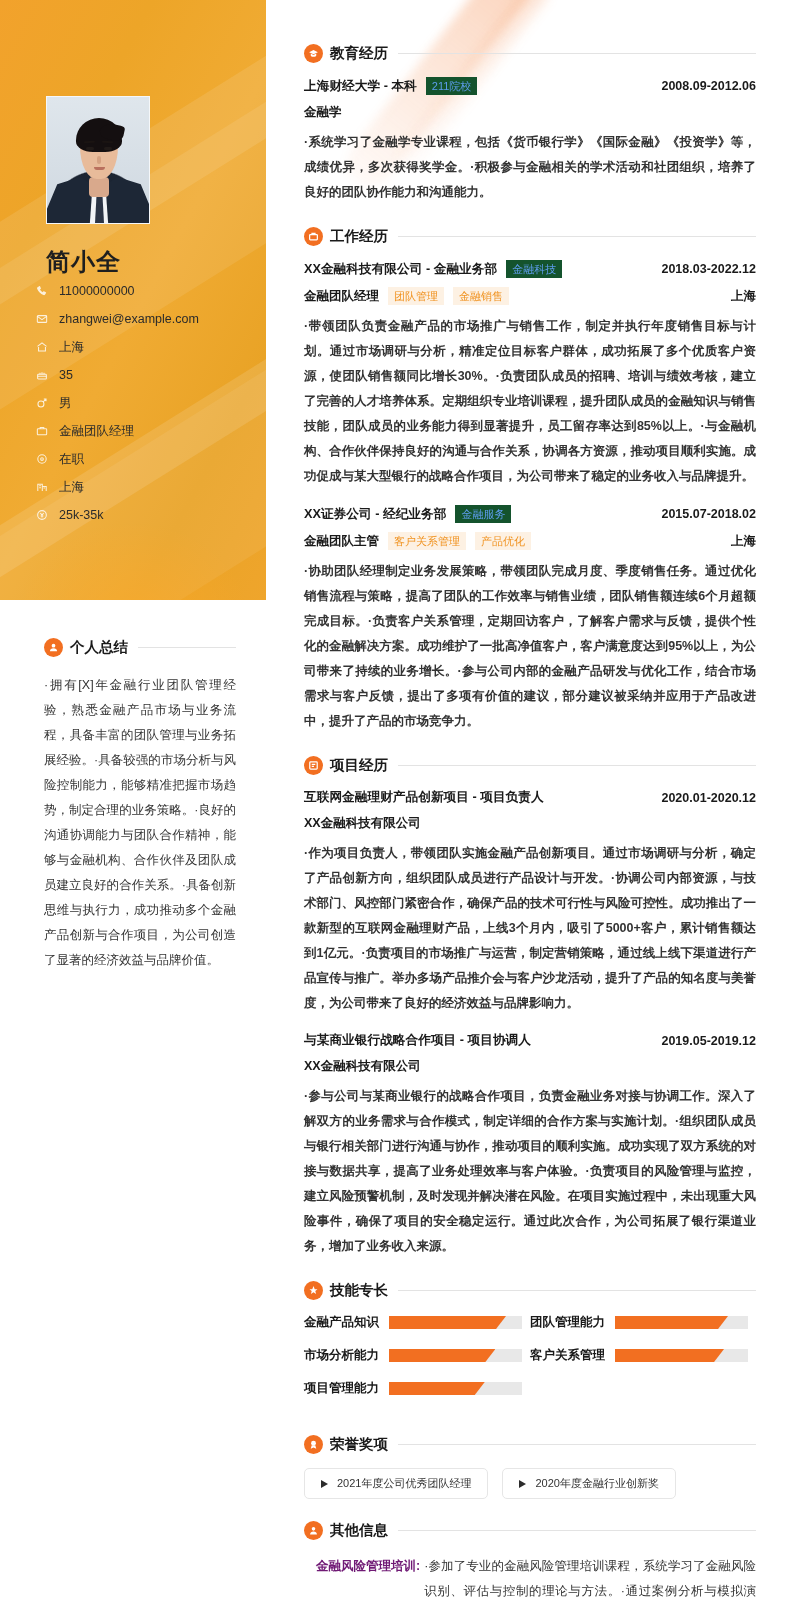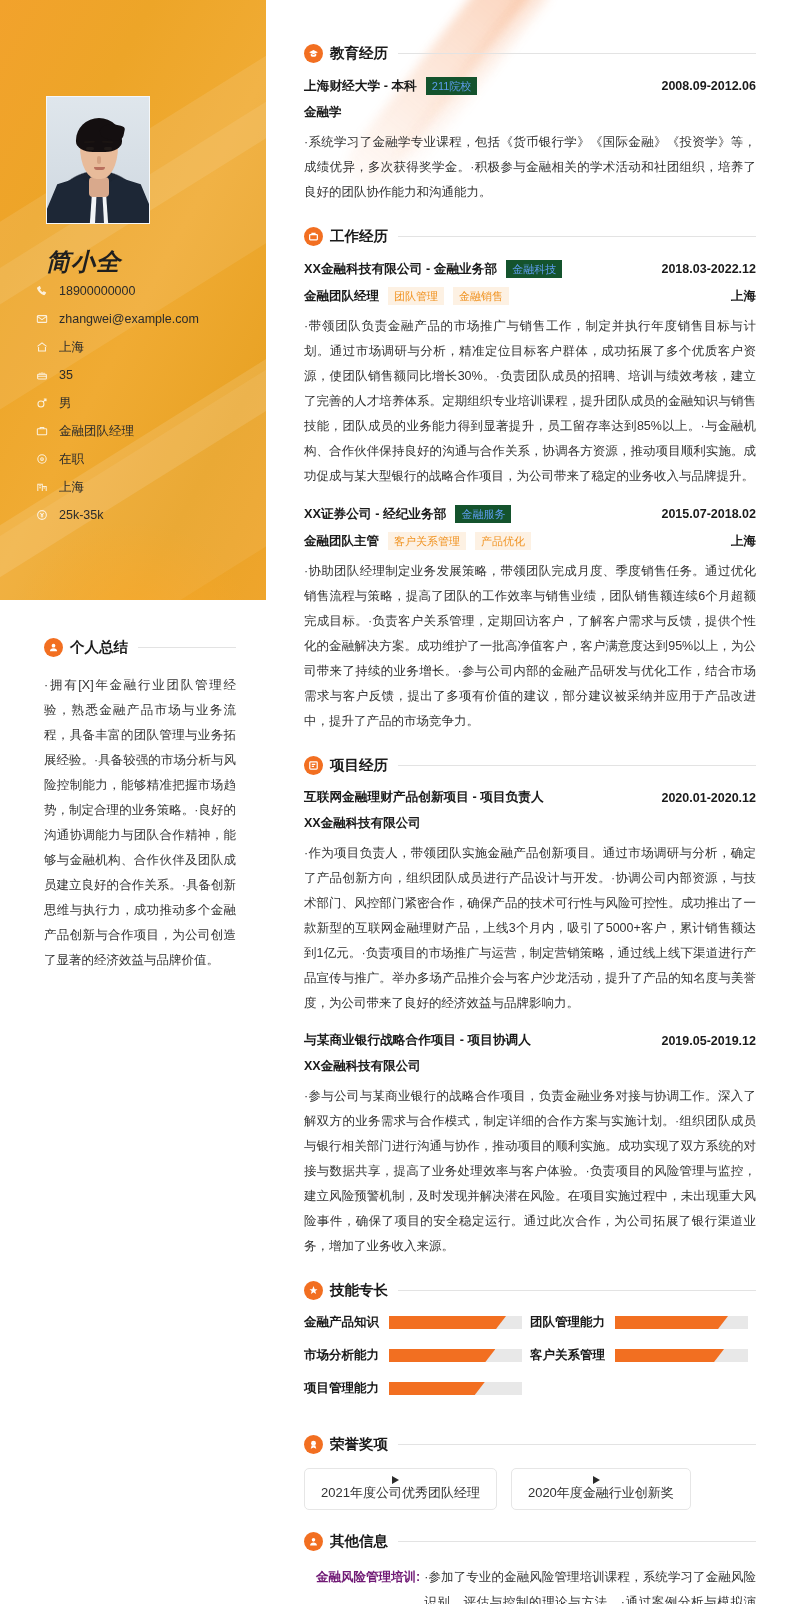--- a/index.html
+++ b/index.html
@@ -116,21 +116,20 @@
     background:rgba(190,130,100,0.45); border-radius:2px;
   }
 
   .person-name {
     position:absolute;
     left:46px; top:246px;
     font-size:24px;
     font-weight:bold;
     color:#1f1f1f;
     letter-spacing:1px;
-    font-style:italic;
   }
 
   .contact-list {
     position:absolute;
     left:36px; top:277px;
     width:222px;
   }
   .contact-row {
     display:flex;
     align-items:center;
@@ -261,20 +260,21 @@
   .entry-sub {
     font-size:12.5px;
     font-weight:bold;
     color:#1a1a1a;
   }
   .entry-desc {
     font-size:12.5px;
     line-height:25px;
     color:#333;
     text-align:justify;
+    font-weight:bold;
   }
 
   
   .skills-grid {
     display:flex;
     flex-wrap:wrap;
     margin-top:4px;
   }
   .skill {
     width:50%;
@@ -311,24 +311,23 @@
     gap:14px;
     margin-top:4px;
     margin-bottom:10px;
   }
   .award {
     display:flex;
     align-items:center;
     border:1px solid #e6e6e6;
     border-radius:5px;
     padding:7px 16px;
-    font-size:13px;
+    font-size:11px;
     color:#333;
     background:#fff;
-    flex-direction:column;
   }
   .award-tri {
     width:0; height:0;
     border-left:7px solid #2b2b2b;
     border-top:4.5px solid transparent;
     border-bottom:4.5px solid transparent;
     margin-right:9px;
   }
 
   
@@ -384,21 +383,21 @@
       <div class="person-name">简小全</div>
 
       <div class="contact-list">
 
         <div class="contact-row">
           <span class="contact-ic">
             <svg width="12" height="12" viewBox="0 0 16 16" fill="currentColor">
                 <path d="M4.3 1.5 2 3c-.6.4-.8 1.2-.5 1.9 1.5 3.9 4.6 7 8.5 8.5.7.3 1.5.1 1.9-.5l1.5-2.3c.3-.4.1-.9-.3-1.1l-2.5-1.1c-.4-.2-.8 0-1 .3l-.7 1c-1.6-.8-2.9-2.1-3.7-3.7l1-.7c.3-.2.5-.6.3-1L5.4 1.8c-.2-.4-.7-.6-1.1-.3z"></path>
               </svg>
           </span>
-          <span class="contact-txt">18900000000</span>
+          <span class="contact-txt">11000000000</span>
         </div>
 
         <div class="contact-row">
           <span class="contact-ic">
             <svg width="12" height="12" viewBox="0 0 16 16" fill="none" stroke="currentColor" stroke-width="1.4">
                 <rect x="1.8" y="3.5" width="12.4" height="9" rx="1"></rect>
                 <path d="M1.8 4.5 8 8.8l6.2-4.3"></path>
               </svg>
           </span>
           <span class="contact-txt">zhangwei@example.com</span>

